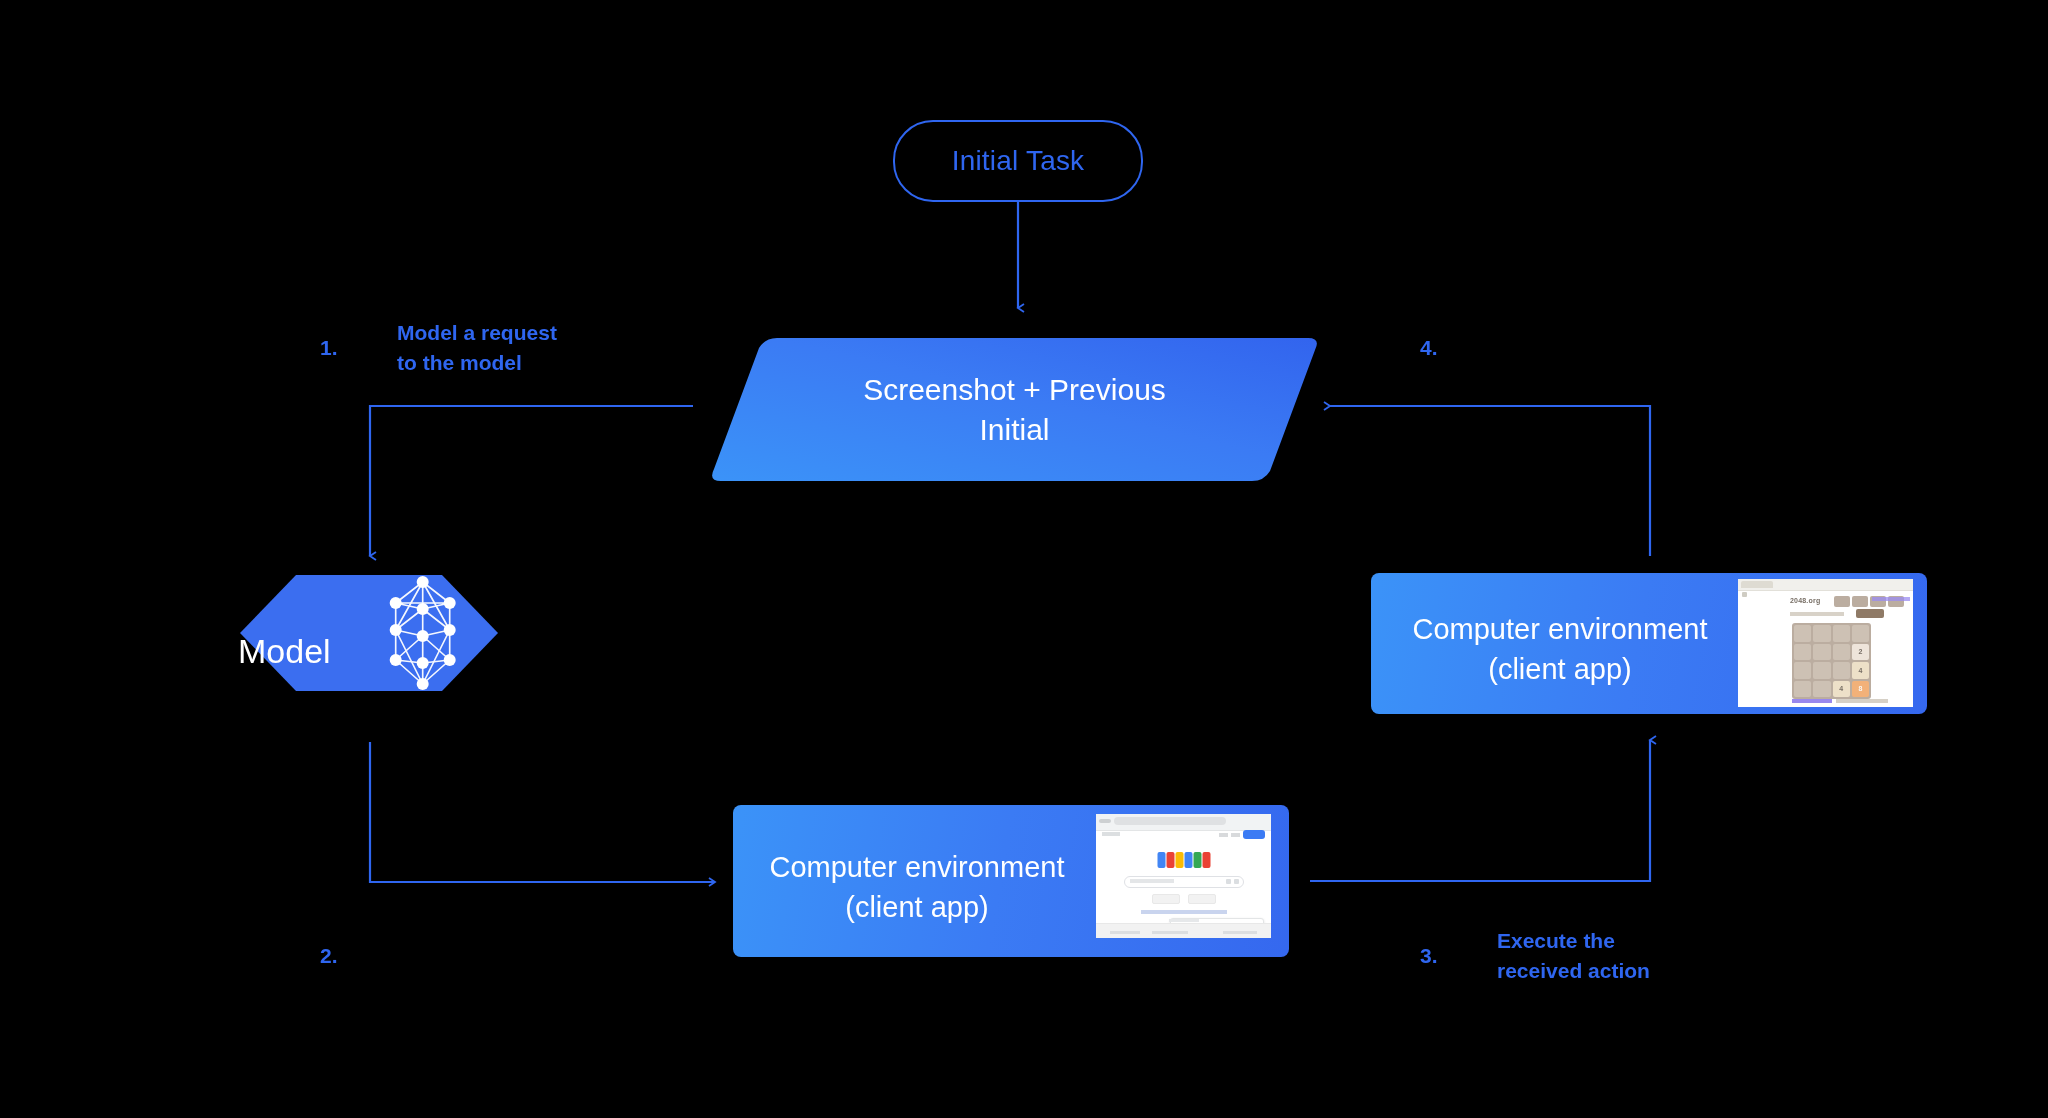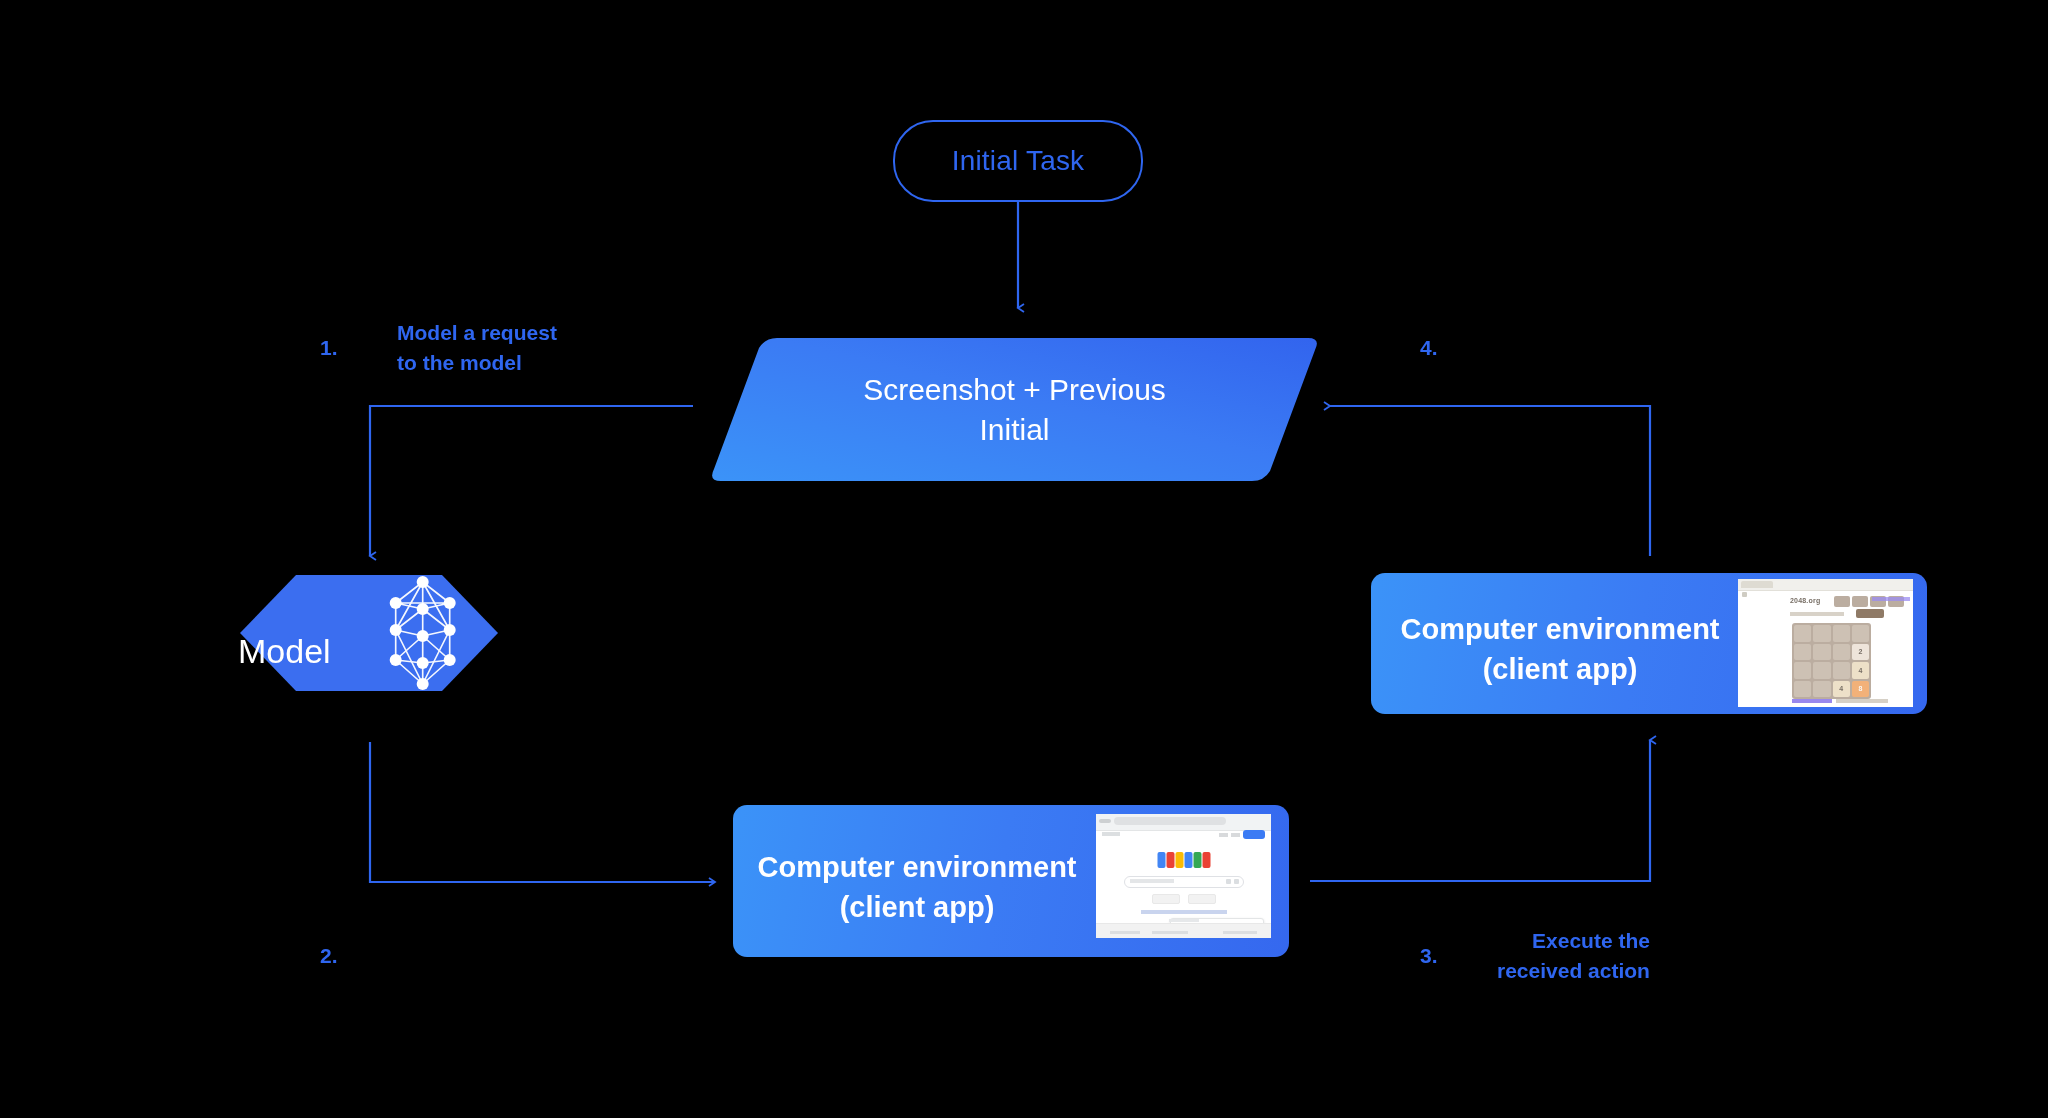--- a/index.html
+++ b/index.html
@@ -90,23 +90,22 @@
   .hex-label {
     color: #ffffff;
     font-size: 34px;
     margin-top: 37px;
   }
   .nn-icon { width: 52px; height: 80px; display:block; }
 
   
   .env-card {
     position: absolute;
-    border-radius: 14px;
+    border-radius: 8px;
     overflow: hidden;
-    font-weight: bold;
   }
   .env-card .bg {
     position: absolute; inset: 0;
     background: linear-gradient(100deg, #3b93f8 0%, #3b7bf4 48%, #3568ef 100%);
   }
   .env-label {
     position: absolute;
     color: #ffffff;
     font-size: 29px;
     line-height: 40px;
@@ -200,21 +199,21 @@
   #step1 { left: 320px; top: 310px; width: 260px; height: 70px; }
   #step1 .num { left: 0; top: 26px; }
   #step1 .txt { left: 77px; top: 8px; }
 
   #step2 { left: 320px; top: 918px; width: 280px; height: 70px; }
   #step2 .num { left: 0; top: 26px; }
   #step2 .txt { left: 77px; top: 8px; }
 
   #step3 { left: 1420px; top: 918px; width: 280px; height: 70px; }
   #step3 .num { left: 0; top: 26px; }
-  #step3 .txt { left: 77px; top: 8px; text-align: right; }
+  #step3 .txt { left: 77px; top: 8px; }
 
   #step4 { left: 1420px; top: 310px; width: 300px; height: 70px; }
   #step4 .num { left: 0; top: 26px; }
   #step4 .txt { left: 77px; top: 8px; }
 
   
   #connectors {
     position: absolute;
     left: 0; top: 0;
     width: 2048px;

